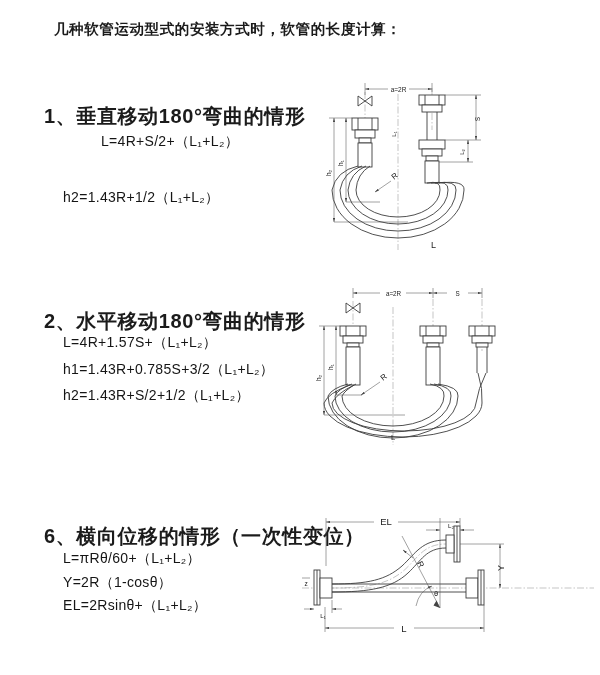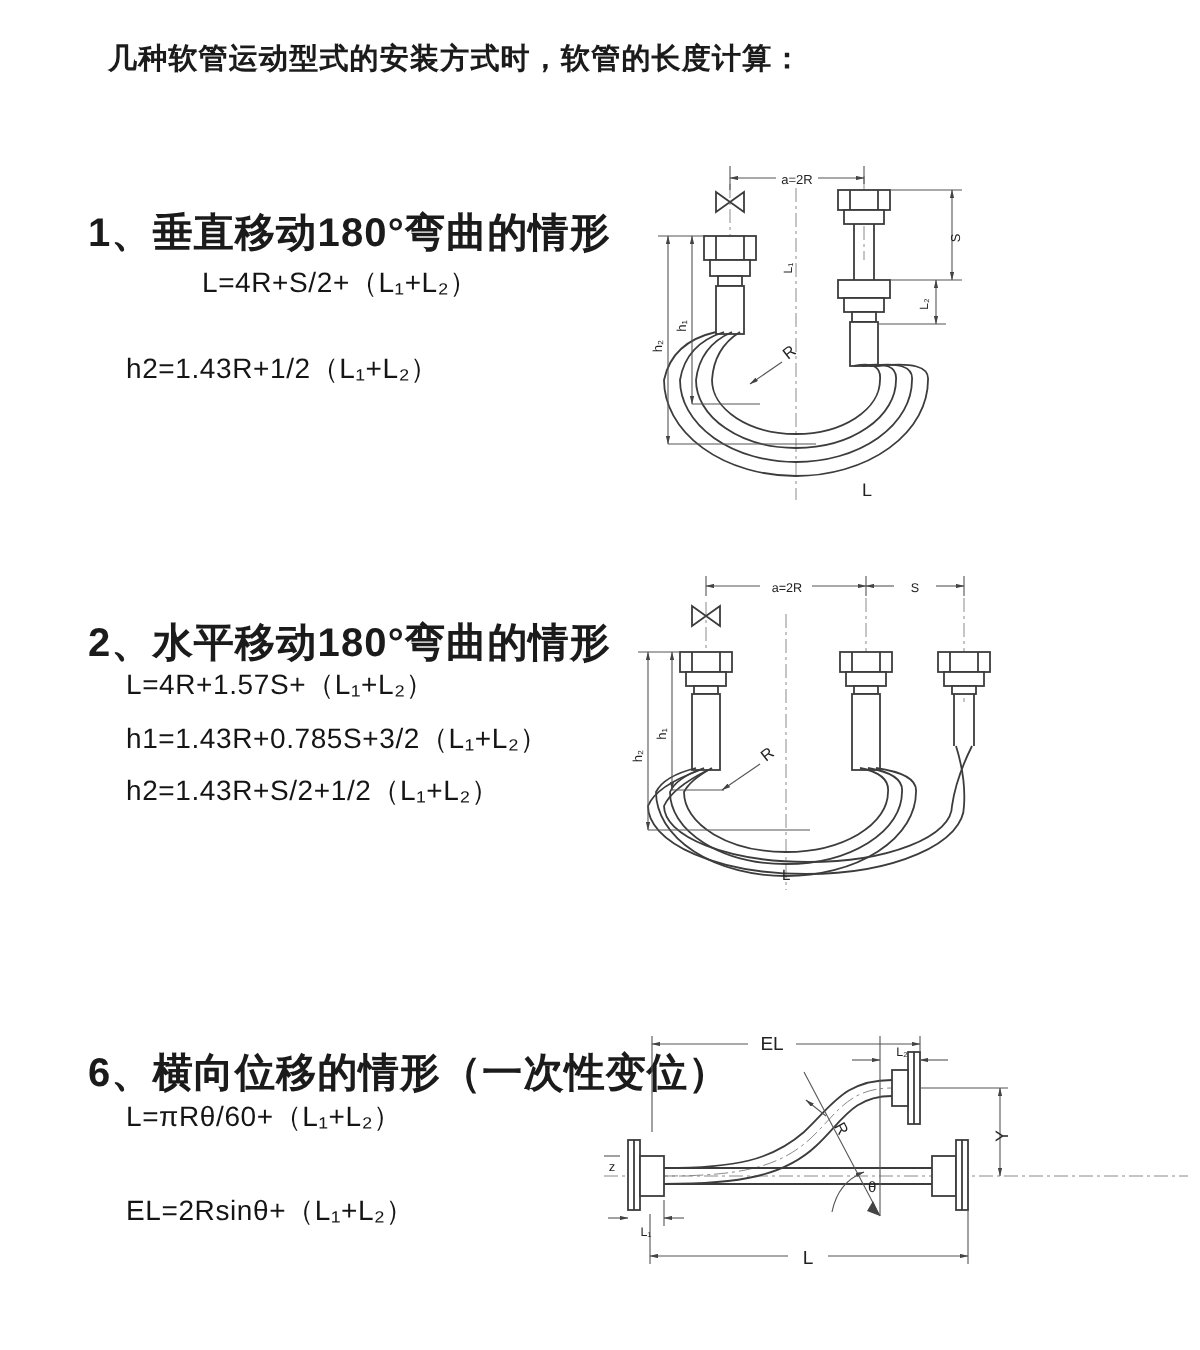--- a/index.html
+++ b/index.html
@@ -2,21 +2,21 @@
 <html><head>
 <meta charset="utf-8">
 <style>
   html,body{margin:0;padding:0;background:#fff;}
   .page{position:relative;width:600px;height:675px;background:#ffffff;overflow:hidden;
         font-family:"Liberation Sans","DejaVu Sans",sans-serif;color:#1b1b1b;}
   .txt{position:absolute;white-space:nowrap;}
   .title{left:30px;top:20px;font-size:14.5px;font-weight:bold;letter-spacing:.6px;margin-left:24px;}
   .heading{font-size:20px;font-weight:bold;letter-spacing:.6px;}
   .formula{font-size:14px;letter-spacing:.3px;color:#151515;}
-  .h1s{left:44px;top:103px;} .f1a{left:63px;top:133px;margin-left:38px;} .f1b{left:63px;top:162px;} .f1c{left:63px;top:176px;}
+  .h1s{left:44px;top:103px;} .f1a{left:63px;top:133px;margin-left:38px;} .f1b{left:63px;top:162px;} .f1c{left:63px;top:189px;}
   .h2s{left:44px;top:308px;} .f2a{left:63px;top:334px;} .f2b{left:63px;top:361px;} .f2c{left:63px;top:387px;}
   .h3s{left:44px;top:523px;} .f3a{left:63px;top:550px;} .f3b{left:63px;top:574px;} .f3c{left:63px;top:597px;}
   svg{position:absolute;overflow:visible;}
   .d1{left:318px;top:70px;} .d2{left:310px;top:281px;} .d3{left:298px;top:506px;}
   .geo{stroke:#3c3c3c;stroke-width:.9;fill:none;}
   .geo rect{fill:#fff;}
   .braid{fill:url(#d1h);}
   .braid2{fill:url(#d2h);}
   .dim{stroke:#555;stroke-width:.55;fill:none;}
   .cl{stroke:#8a8a8a;stroke-width:.5;fill:none;stroke-dasharray:7 2 1.5 2;}
@@ -34,20 +34,21 @@
   <div class="txt formula f1a">L=4R+S/2+（L₁+L₂）</div>
   <div class="txt formula f1c">h2=1.43R+1/2（L₁+L₂）</div>
 
   <div class="txt heading h2s">2、水平移动180°弯曲的情形</div>
   <div class="txt formula f2a">L=4R+1.57S+（L₁+L₂）</div>
   <div class="txt formula f2b">h1=1.43R+0.785S+3/2（L₁+L₂）</div>
   <div class="txt formula f2c">h2=1.43R+S/2+1/2（L₁+L₂）</div>
 
   <div class="txt heading h3s">6、横向位移的情形（一次性变位）</div>
   <div class="txt formula f3a">L=πRθ/60+（L₁+L₂）</div>
+  <div class="txt formula f3b">Y=2R（1-cosθ）</div>
   <div class="txt formula f3c">EL=2Rsinθ+（L₁+L₂）</div>
 
   <svg class="d1" width="268" height="188" viewBox="0 0 268 188">
     <defs>
       <marker id="d1a" viewBox="0 0 8 4" refX="7.5" refY="2" markerWidth="8" markerHeight="4" orient="auto-start-reverse">
         <path d="M0,0 L8,2 L0,4 z" fill="#444"></path>
       </marker>
       <pattern id="d1h" width="3.5" height="3.5" patternUnits="userSpaceOnUse">
         <path d="M0,0 L3.5,3.5 M3.5,0 L0,3.5" stroke="#777" stroke-width="0.45"></path>
       </pattern>

